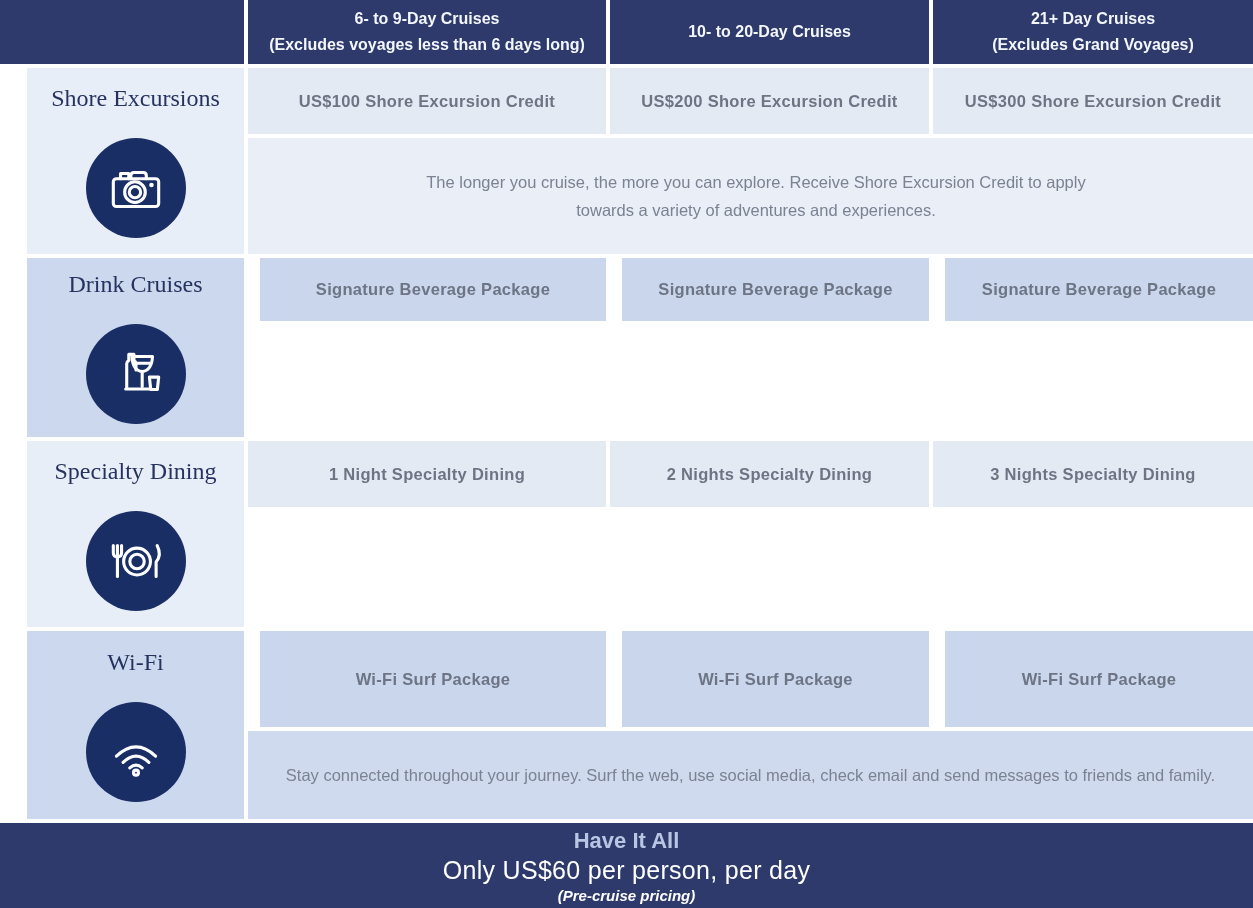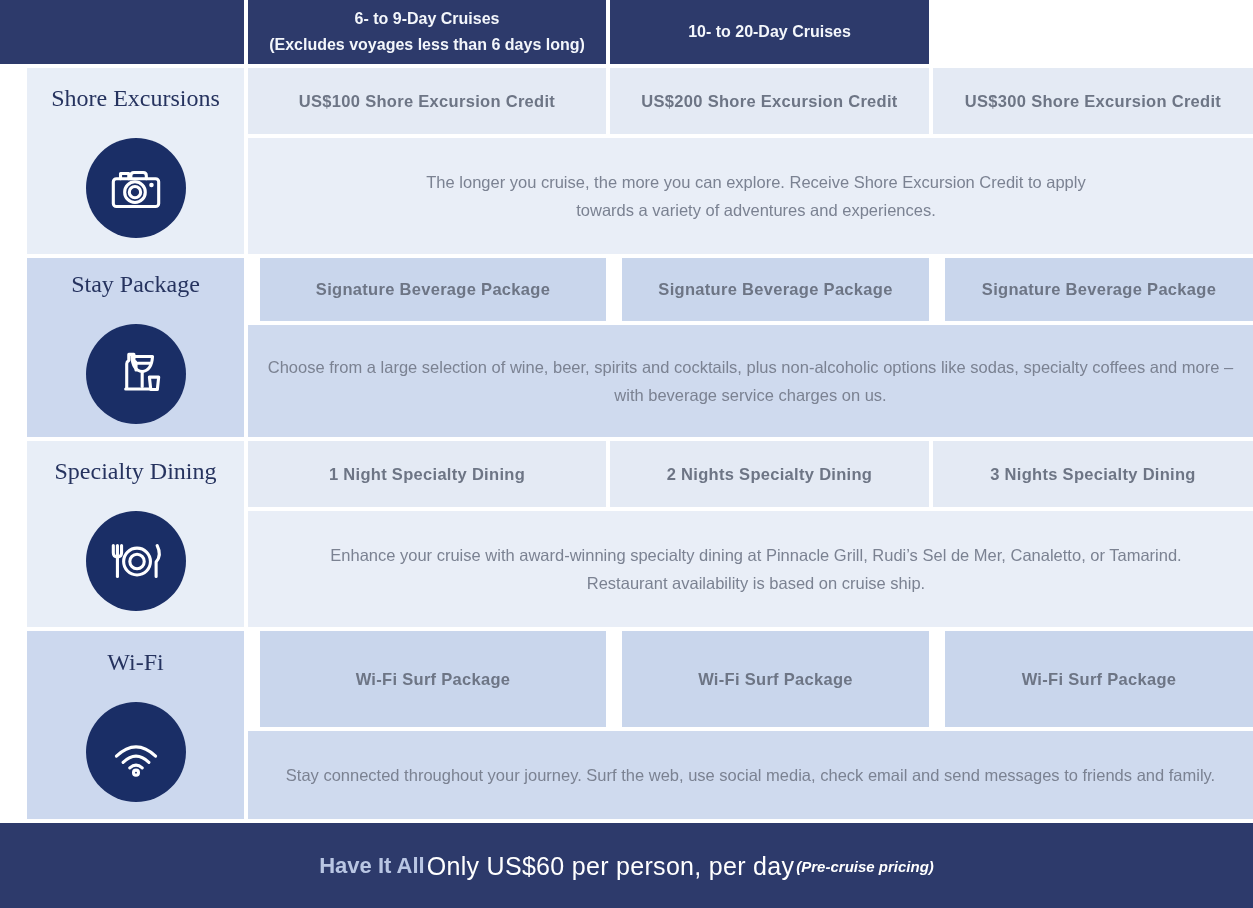--- a/index.html
+++ b/index.html
@@ -37,39 +37,43 @@
   }
   .desc-line{white-space:nowrap;}
   .light-l{background:#e8eef7;}
   .light-v{background:#e4eaf4;}
   .light-d{background:#e9eef7;padding-left:11px;}
   .peri-l{background:#ccd8ee;}
   .peri-v{background:#c9d6ec;margin-left:12px;}
   .peri-d{background:#cfdaee;}
   .footer{
     grid-column:1/-1;
-    display:flex;flex-direction:row;align-items:center;justify-content:center;gap:2px;
+    display:flex;flex-direction:column;align-items:center;justify-content:center;gap:2px;
     color:#ffffff;text-align:center;
   }
   .f-title{font-weight:700;font-size:22px;color:#b9c6e3;}
   .f-price{font-size:25px;font-weight:500;letter-spacing:.3px;}
   .f-note{font-size:15px;font-weight:700;font-style:italic;}
 </style>
 </head>
 <body>
 
 <div class="page">
 
   <div class="navy" style="grid-column:1;grid-row:1"></div>
   <div class="navy colhead" style="grid-column:2;grid-row:1">
     <div>6- to 9-Day Cruises</div>
     <div>(Excludes voyages less than 6 days long)</div>
   </div>
   <div class="navy colhead" style="grid-column:3;grid-row:1">
     <div>10- to 20-Day Cruises</div>
+  </div>
+  <div class="navy colhead" style="grid-column:4;grid-row:1">
+    <div>21+ Day Cruises</div>
+    <div>(Excludes Grand Voyages)</div>
   </div>
 
   <div class="label-cell light-l" style="grid-column:1;grid-row:2/span 2">
     <div class="cat-label">Shore Excursions</div>
     <div class="icon-circle">
       <svg viewBox="0 0 64 64">
         <rect class="ic" x="10" y="23" width="44" height="27" rx="3"></rect>
         <path class="ic" d="M17 23 v-5 h8 v5"></path>
         <path class="ic" d="M27 23 v-3 q0 -3 3 -3 h9 q3 0 3 3 v3"></path>
         <circle class="ic" cx="31" cy="36" r="10"></circle>
@@ -80,59 +84,51 @@
   </div>
   <div class="value-cell light-v" style="grid-column:2;grid-row:2">US$100 Shore Excursion Credit</div>
   <div class="value-cell light-v" style="grid-column:3;grid-row:2">US$200 Shore Excursion Credit</div>
   <div class="value-cell light-v" style="grid-column:4;grid-row:2">US$300 Shore Excursion Credit</div>
   <div class="desc-cell light-d" style="grid-column:2/span 3;grid-row:3">
     <div class="desc-line">The longer you cruise, the more you can explore. Receive Shore Excursion Credit to apply</div>
     <div class="desc-line">towards a variety of adventures and experiences.</div>
   </div>
 
   <div class="label-cell peri-l" style="grid-column:1;grid-row:4/span 2">
-    <div class="cat-label">Stay Package</div>
+    <div class="cat-label">Drink Cruises</div>
     <div class="icon-circle">
       <svg viewBox="0 0 64 64">
         <path class="ic" d="M23 46 V22 q0 -2 2 -3 v-6 h5 v6 q2 1 2 3 v6"></path>
         <path class="ic" d="M28 15 h20 c-0.5 9 -4 14 -10 14.5 c-6 -0.5 -9.5 -5.5 -10 -14.5 z"></path>
         <path class="ic" d="M30.5 21.5 h15"></path>
         <path class="ic" d="M38 29.5 V44"></path>
         <path class="ic" d="M22 46.5 h23"></path>
         <path class="ic" d="M45 35 h9 l-1.3 12 h-6.4 z"></path>
       </svg>
     </div>
   </div>
   <div class="value-cell peri-v" style="grid-column:2;grid-row:4">Signature Beverage Package</div>
   <div class="value-cell peri-v" style="grid-column:3;grid-row:4">Signature Beverage Package</div>
   <div class="value-cell peri-v" style="grid-column:4;grid-row:4">Signature Beverage Package</div>
-  <div class="desc-cell peri-d" style="grid-column:2/span 3;grid-row:5">
-    <div class="desc-line">Choose from a large selection of wine, beer, spirits and cocktails, plus non-alcoholic options like sodas, specialty coffees and more –</div>
-    <div class="desc-line">with beverage service charges on us.</div>
-  </div>
 
   <div class="label-cell light-l" style="grid-column:1;grid-row:6/span 2">
     <div class="cat-label">Specialty Dining</div>
     <div class="icon-circle">
       <svg viewBox="0 0 64 64">
         <path class="ic" d="M10 17 v7 q0 4 4 4 q4 0 4 -4 v-7"></path>
         <path class="ic" d="M14 17 v30"></path>
         <circle class="ic" cx="33" cy="32.5" r="13"></circle>
         <circle class="ic" cx="33" cy="32.5" r="7" stroke-width="2.5"></circle>
         <path class="ic" d="M52.5 17 c3 6 2.5 12 -1 16 v14"></path>
       </svg>
     </div>
   </div>
   <div class="value-cell light-v" style="grid-column:2;grid-row:6">1 Night Specialty Dining</div>
   <div class="value-cell light-v" style="grid-column:3;grid-row:6">2 Nights Specialty Dining</div>
   <div class="value-cell light-v" style="grid-column:4;grid-row:6">3 Nights Specialty Dining</div>
-  <div class="desc-cell light-d" style="grid-column:2/span 3;grid-row:7">
-    <div class="desc-line">Enhance your cruise with award-winning specialty dining at Pinnacle Grill, Rudi’s Sel de Mer, Canaletto, or Tamarind.</div>
-    <div class="desc-line">Restaurant availability is based on cruise ship.</div>
-  </div>
 
   <div class="label-cell peri-l" style="grid-column:1;grid-row:8/span 2">
     <div class="cat-label">Wi-Fi</div>
     <div class="icon-circle">
       <svg viewBox="0 0 64 64">
         <path class="ic" stroke-width="4" d="M13 36 Q32 18 51 36"></path>
         <path class="ic" stroke-width="4" d="M19.5 42 Q32 30 44.5 42"></path>
         <path class="ic" stroke-width="4" d="M26 47.5 Q32 42 38 47.5"></path>
         <circle class="ic" cx="32" cy="52" r="2.4"></circle>
       </svg>

